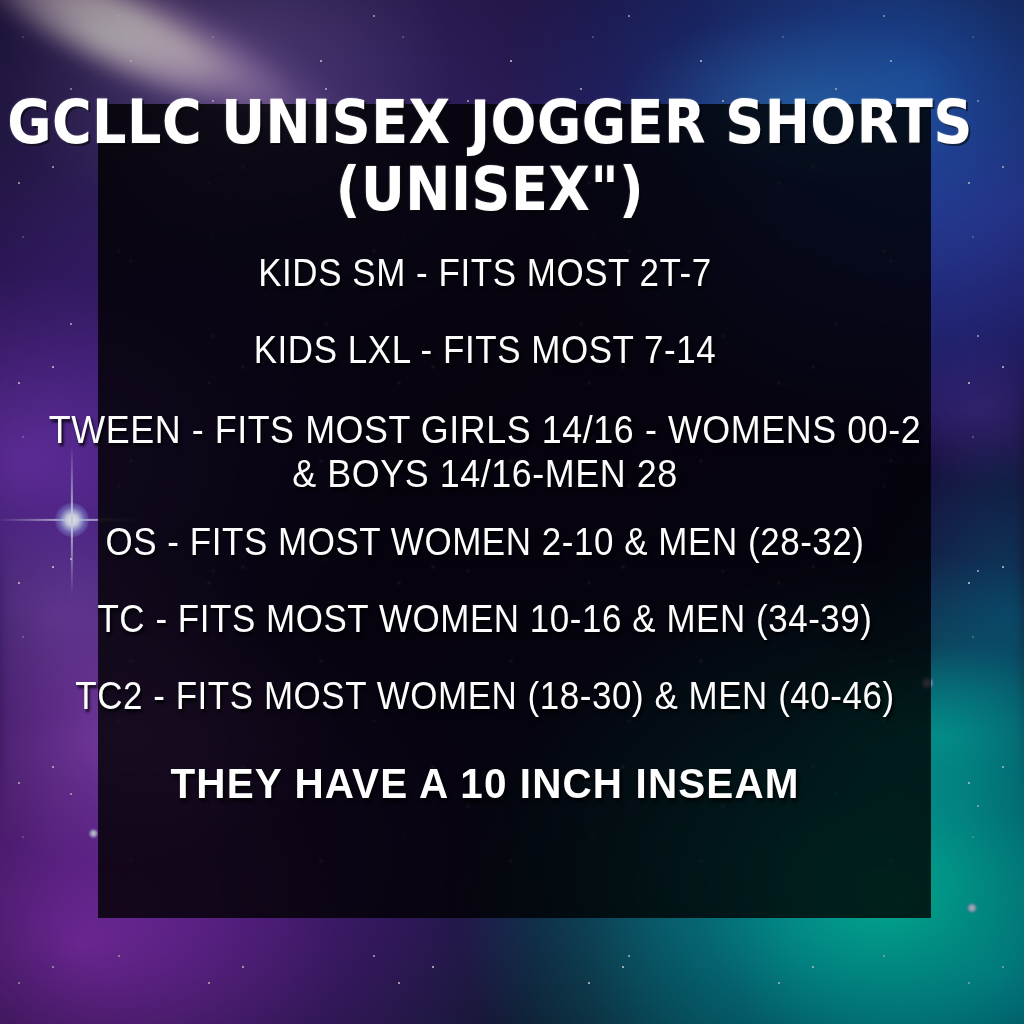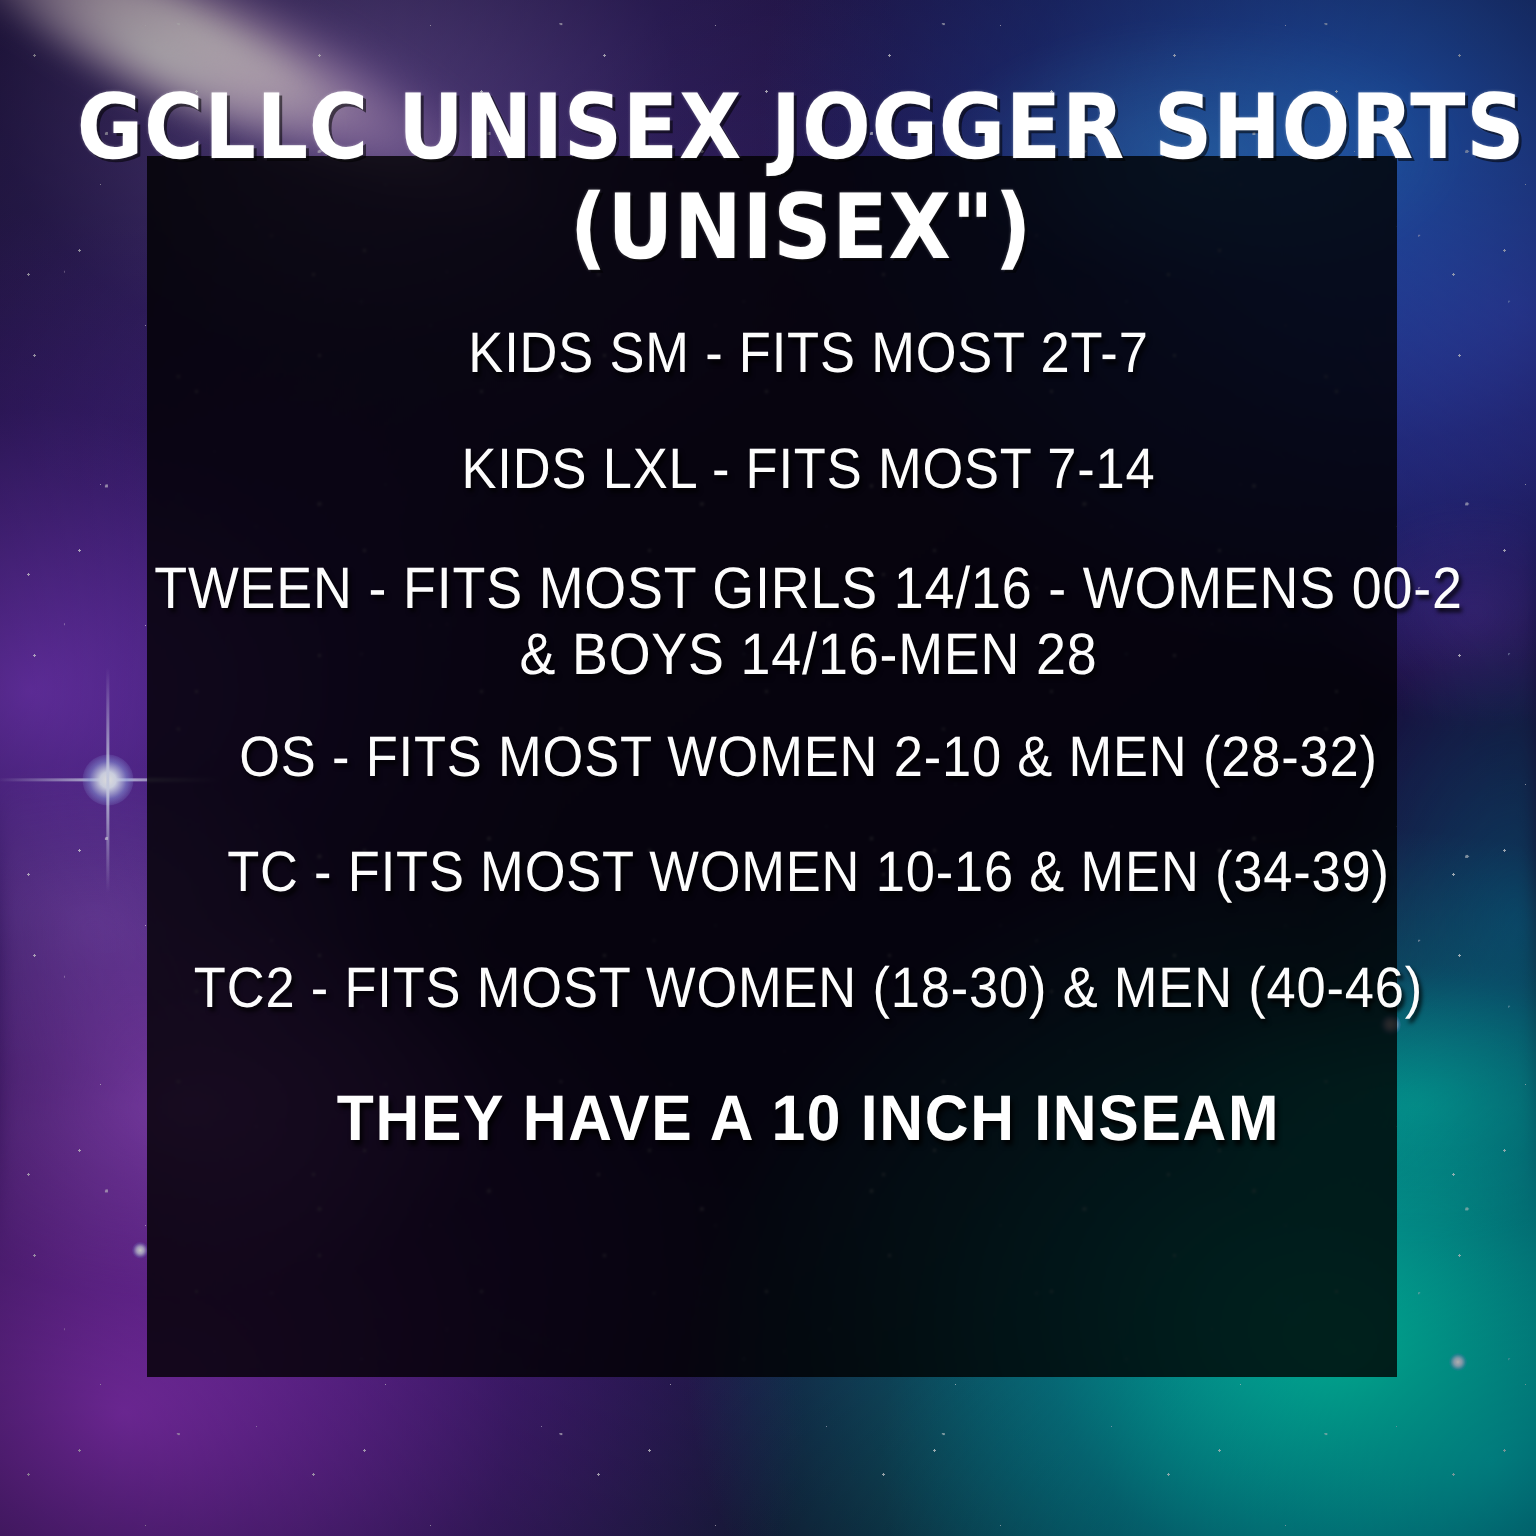--- a/index.html
+++ b/index.html
@@ -165,22 +165,22 @@
     background: rgba(0,0,0,0.80);
     backdrop-filter: blur(1px);
   }
 
   
   #content {
     position: absolute;
     inset: 0;
     display: flex;
     flex-direction: column;
-    align-items: flex-end;
-    padding-top: 55px;
+    align-items: flex-start;
+    padding-top: 92px;
     box-sizing: border-box;
   }
 
   .title {
     color: #ffffff;
     font-family: "DejaVu Sans", sans-serif;
     font-weight: 700;
     font-size: 60px;
     line-height: 1.02;
     letter-spacing: 0.5px;

